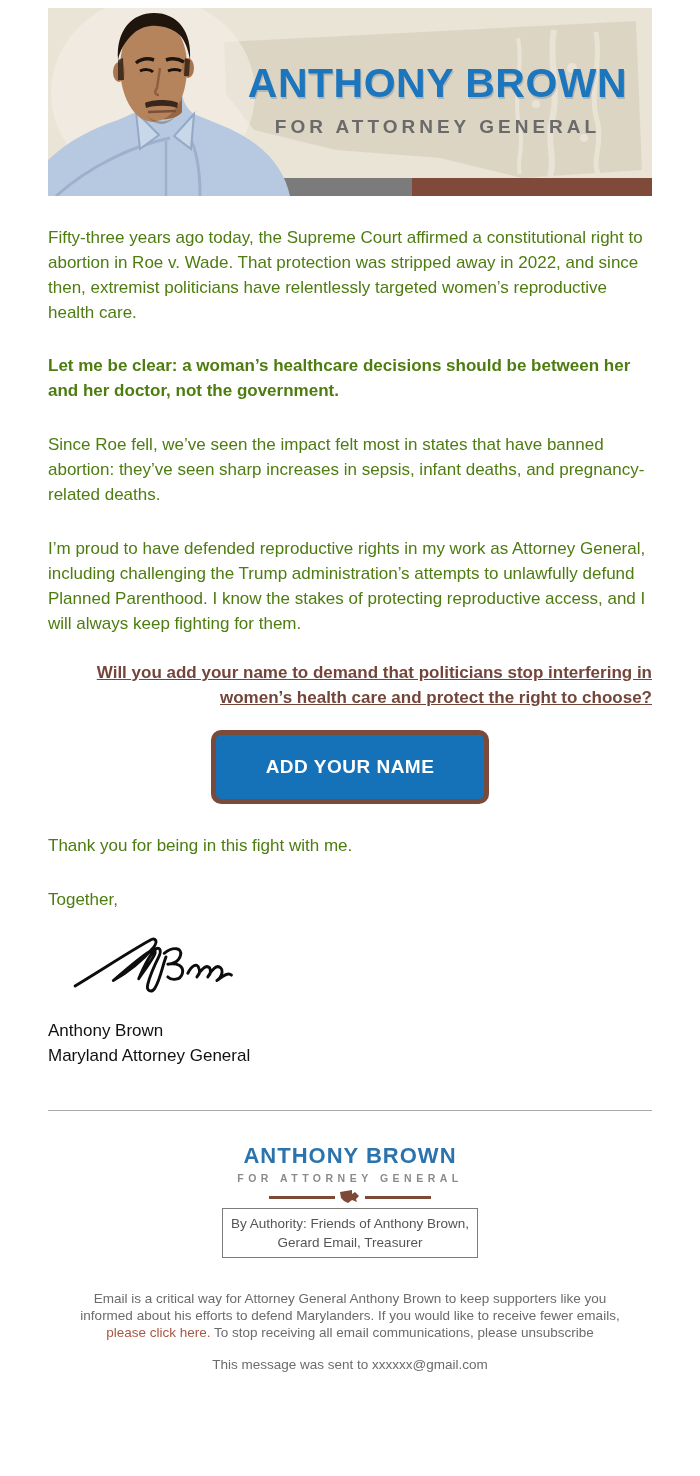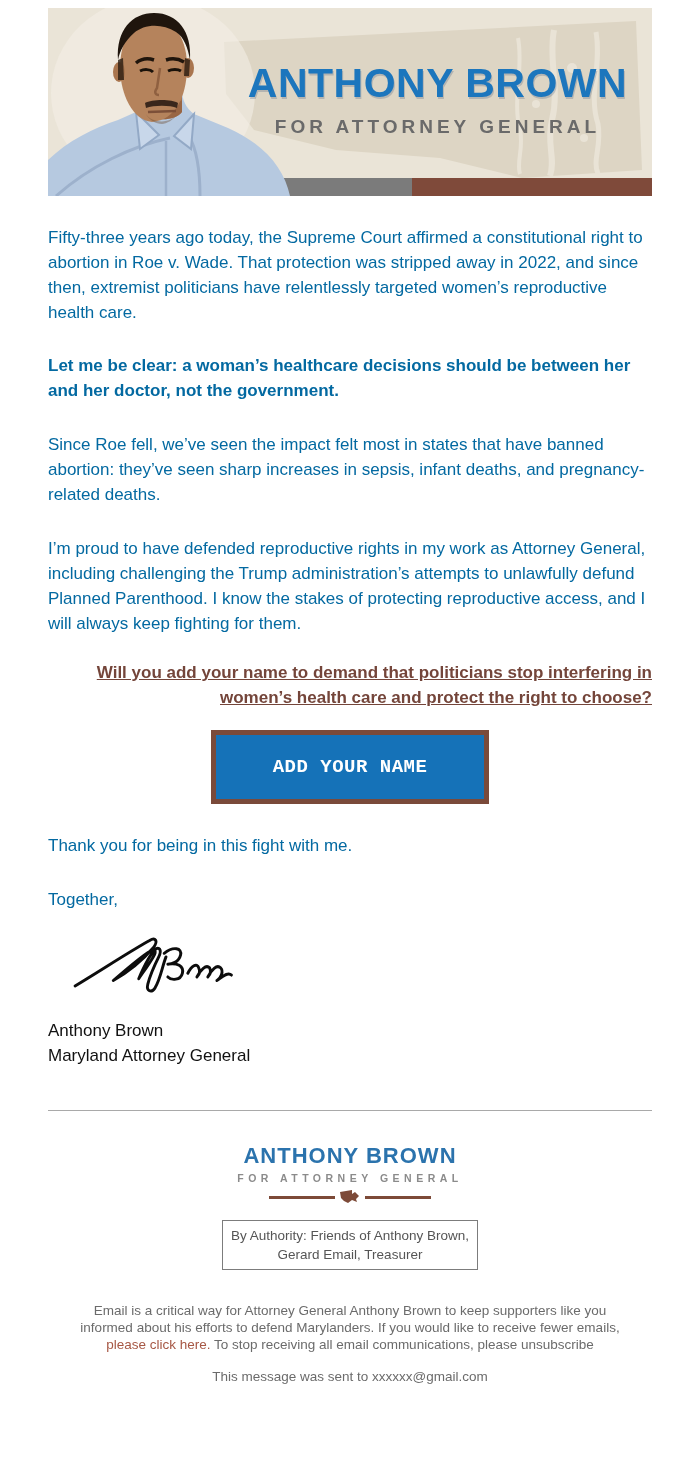--- a/index.html
+++ b/index.html
@@ -22,53 +22,53 @@
     text-shadow: 1px 2px 0 rgba(38,62,110,0.22);
     white-space: nowrap;
   }
   .banner-tagline {
     position: absolute; left: 175px; right: 0; top: 108px;
     text-align: center; font-size: 19px; font-weight: 700;
     color: #6a6a6a; letter-spacing: 4px; white-space: nowrap;
   }
 
   
-  .p { margin: 29px 0 0; font-size: 17px; line-height: 25px; color: #0369a1; }
+  .p { margin: 29px 0 0; font-size: 17px; line-height: 25px; color: #4d7c0f; }
   .p.tight { }
   .p.bold { font-weight: bold; margin-top: 28px; }
   .cta-link {
     display: block; margin-top: 24px;
     font-size: 17px; line-height: 25px; font-weight: bold;
     color: #74453a; text-decoration: underline; cursor: pointer; text-align: right;
   }
   .btn-row { margin-top: 20px; text-align: center; }
   .cta-btn {
     display: inline-block; width: 278px; padding: 21px 0;
-    background: #1572b8; border: 5px solid #7a4a3a; border-radius: 0;
+    background: #1572b8; border: 5px solid #7a4a3a; border-radius: 10px;
     color: #ffffff; font-size: 19px; font-weight: bold; letter-spacing: 0.5px;
-    font-family: Liberation Mono, monospace; cursor: pointer; text-align: center;
+    font-family: Liberation Sans, sans-serif; cursor: pointer; text-align: center;
   }
   .signature { margin: 14px 0 0 8px; display: block; }
   .signoff { margin-top: 12px; font-size: 17px; line-height: 25px; }
 
   .divider { margin-top: 42px; border: 0; border-top: 1px solid #a9a9a9; height: 0; }
 
   
   .footer-logo { margin-top: 32px; text-align: center; }
   .footer-logo-name {
     font-size: 22px; font-weight: 800; color: #2b73ad; letter-spacing: 1px;
   }
   .footer-logo-tagline {
     margin-top: 3px; font-size: 10.5px; font-weight: 700;
     color: #8b8b8b; letter-spacing: 4.5px;
   }
   .footer-rule { margin-top: 6px; display: flex; align-items: center; justify-content: center; gap: 5px; }
   .footer-rule .bar { width: 66px; height: 3px; background: #7d4a38; }
   .authority-box {
-    width: 256px; margin: 16px auto 0; padding: 5px 8px;
+    width: 256px; margin: 4px auto 0; padding: 5px 8px;
     border: 1px solid #7c7c7c; text-align: center;
     font-size: 13.5px; line-height: 19px; color: #555555;
   }
   .address { margin-top: 13px; text-align: center; font-size: 13.5px; line-height: 19px; color: #555555; }
   .disclaimer {
     margin: 32px auto 0; max-width: 560px; text-align: center;
     font-size: 13.5px; line-height: 17px; color: #6b6b6b;
   }
   .disclaimer .red-link { color: #a65744; cursor: pointer; }
   .sent-line { margin-top: 16px; text-align: center; font-size: 13.5px; color: #6b6b6b; }

